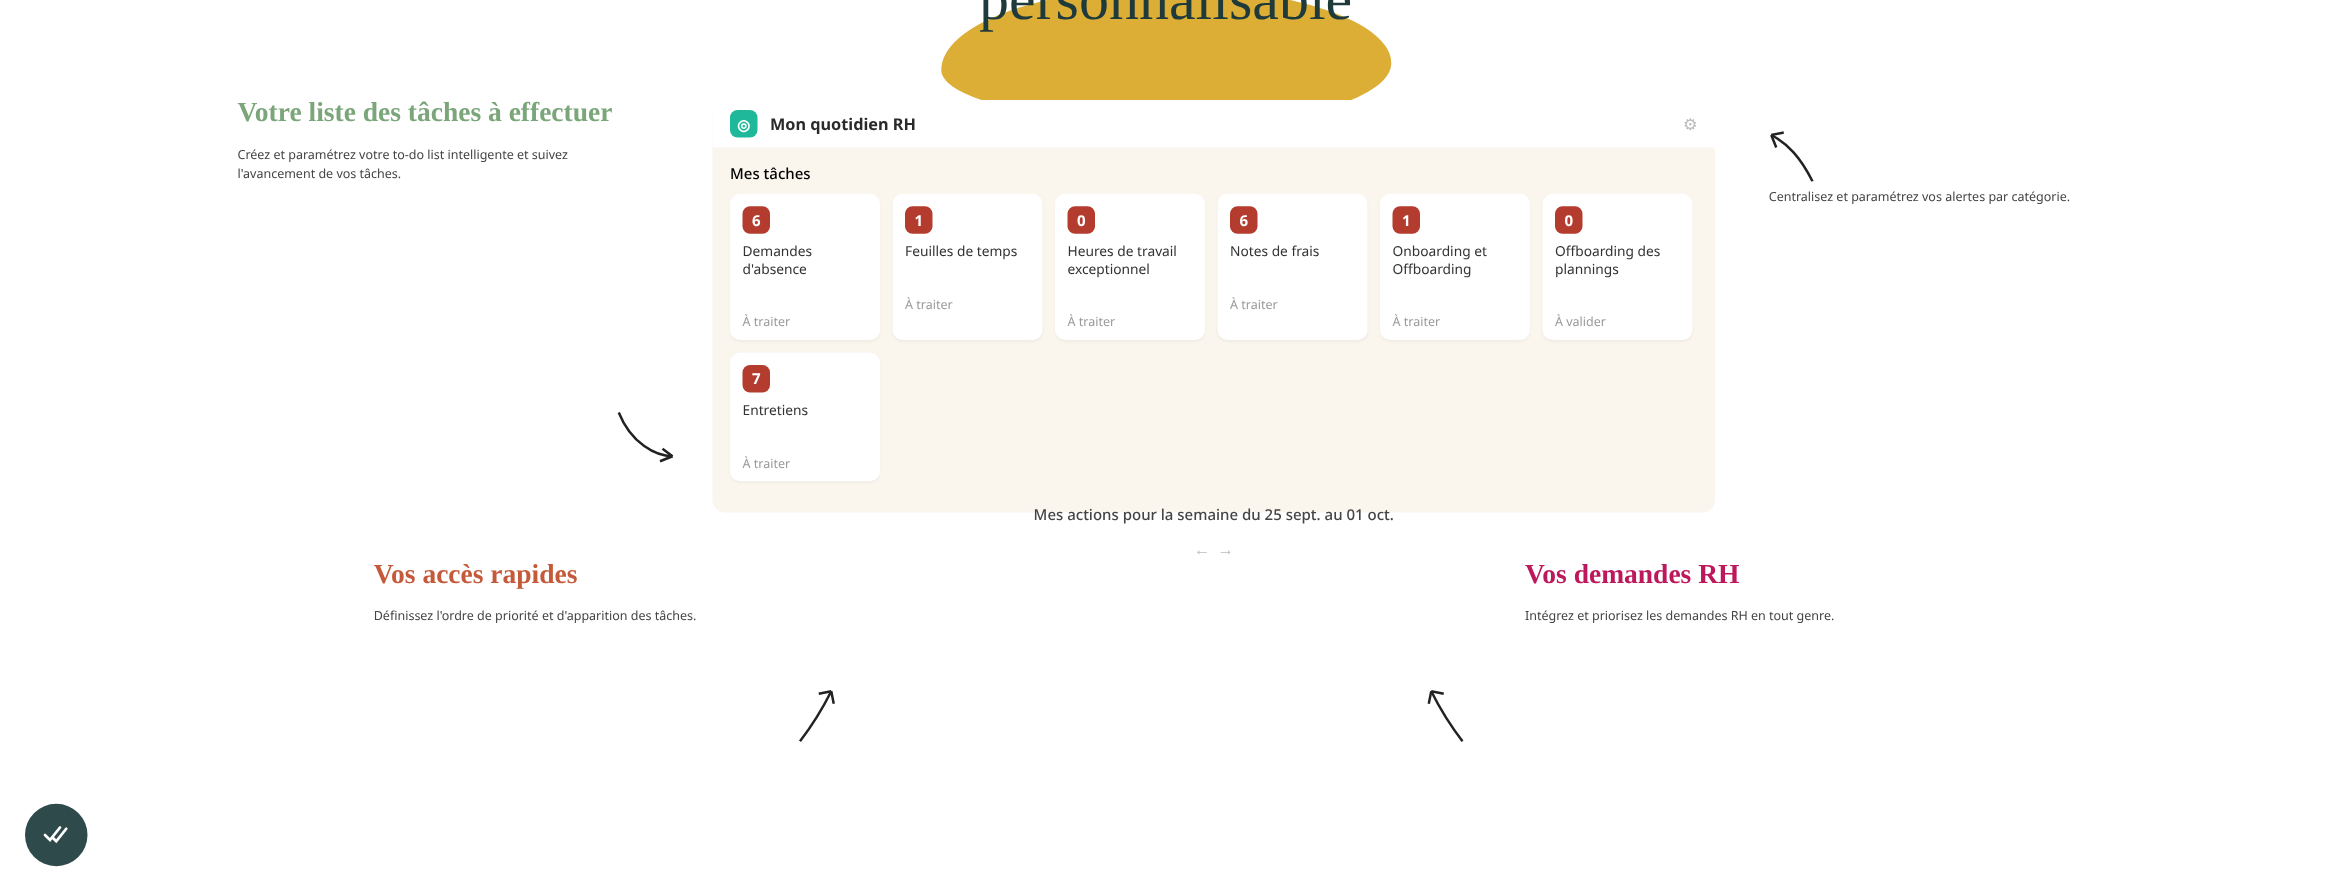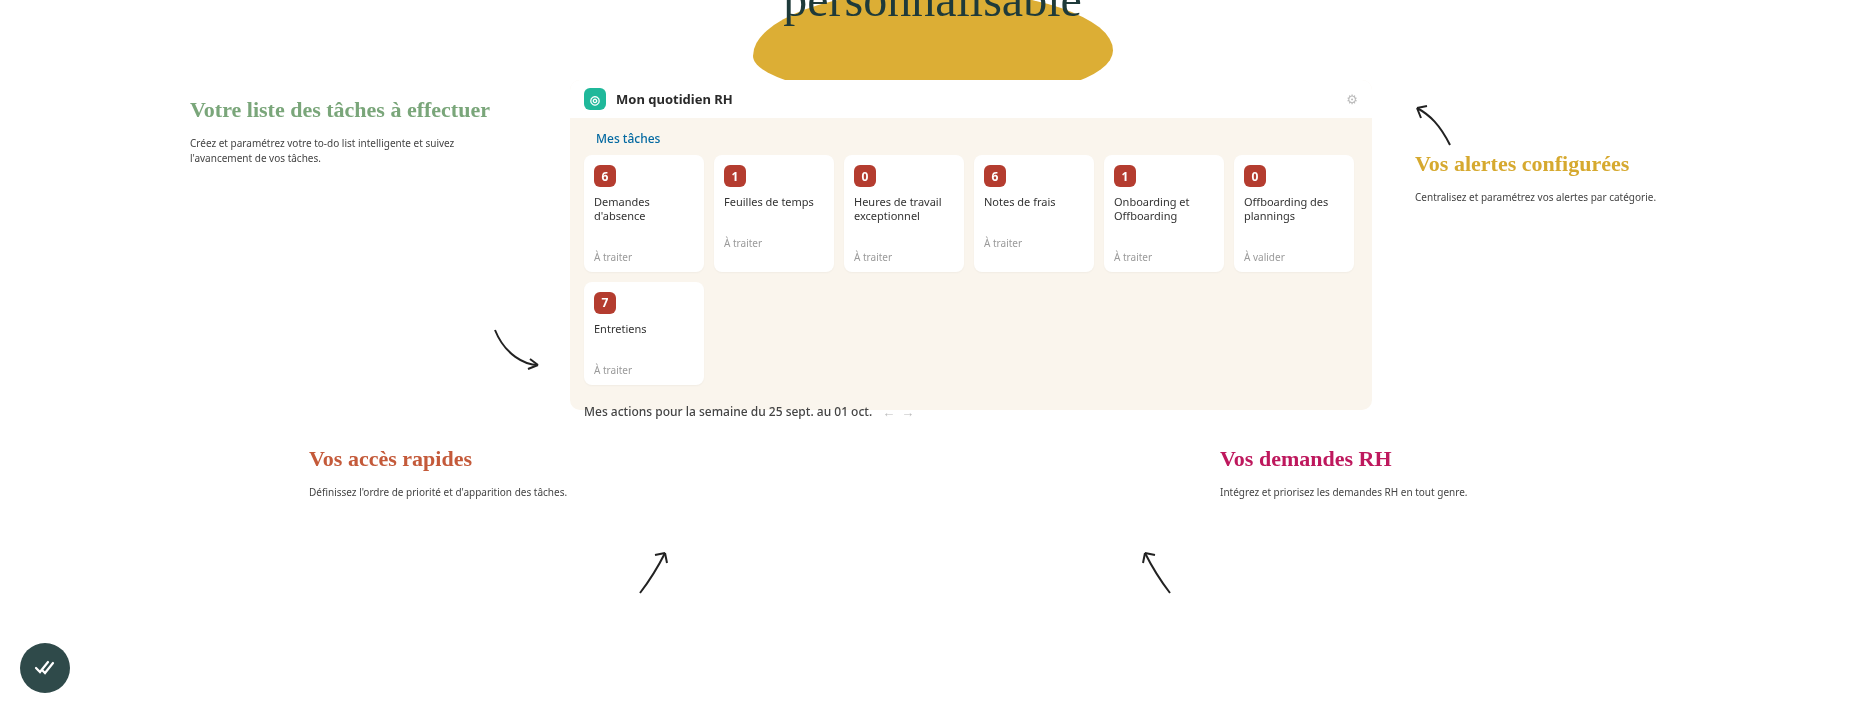--- a/index.html
+++ b/index.html
@@ -57,23 +57,23 @@
     .callout p {
       font-size: 10px;
       color: #444;
       line-height: 1.5;
     }
     .c-green h3 { color: #7aa67a; }
     .c-yellow h3 { color: #d6a92f; }
     .c-red h3 { color: #c45a3a; }
     .c-teal h3 { color: #be185d; }
 
-    .callout.tl { top: 96px; left: 190px; }
+    .callout.tl { top: 76px; left: 190px; }
     .callout.tr { top: 150px; left: 1415px; max-width: 340px; }
-    .callout.bl { top: 445px; left: 309px; max-width: 260px; }
+    .callout.bl { top: 445px; left: 299px; max-width: 260px; }
     .callout.br { top: 445px; left: 1220px; max-width: 260px; }
 
     
     .arrow { position: absolute; z-index: 3; }
     .arrow svg { display: block; }
 
     
     .panel {
       position: absolute;
       top: 80px;
@@ -101,22 +101,22 @@
       background: #1fb89a;
       display: flex; align-items: center; justify-content: center;
       color: #fff; font-size: 12px; font-weight: bold;
     }
     .panel-header .title { font-weight: 700; color: #2a2a2a; text-align: right; }
     .panel-header .spacer { flex: 1; }
     .panel-header .gear { color: #bbb; font-size: 13px; }
 
     .section-label {
       font-size: 12px;
-      color: #0369a1;
-      margin: 4px 0 8px 12px;
+      color: #000000;
+      margin: 4px 0 8px 0;
       font-weight: 500;
     }
     .cards {
       display: flex;
       flex-wrap: wrap;
       gap: 10px;
     }
     .card {
       background: #fff;
       border-radius: 8px;
@@ -149,20 +149,21 @@
       margin-top: 27px;
     }
     .actions-row {
       display: flex;
       align-items: center;
       gap: 10px;
       margin-top: 18px;
       font-size: 12px;
       color: #444;
       font-weight: 500;
+      flex-direction: column;
     }
     .nav-arrows { color: #bbb; font-size: 13px; display: flex; gap: 6px; }
 
     
     .fab {
       position: absolute;
       bottom: 20px;
       left: 20px;
       width: 50px; height: 50px;
       border-radius: 50%;
@@ -178,21 +179,20 @@
 <div class="cutoff-title">personnalisable</div>
 
 <div class="canvas">
 
   <div class="callout tl c-green">
     <h3>Votre liste des tâches à effectuer</h3>
     <p>Créez et paramétrez votre to-do list intelligente et suivez l'avancement de vos tâches.</p>
   </div>
 
   <div class="callout tr c-yellow">
-    <h3>Vos alertes configurées</h3>
     <p>Centralisez et paramétrez vos alertes par catégorie.</p>
   </div>
 
   <div class="callout bl c-red">
     <h3>Vos accès rapides</h3>
     <p>Définissez l'ordre de priorité et d'apparition des tâches.</p>
   </div>
 
   <div class="callout br c-teal">
     <h3>Vos demandes RH</h3>

